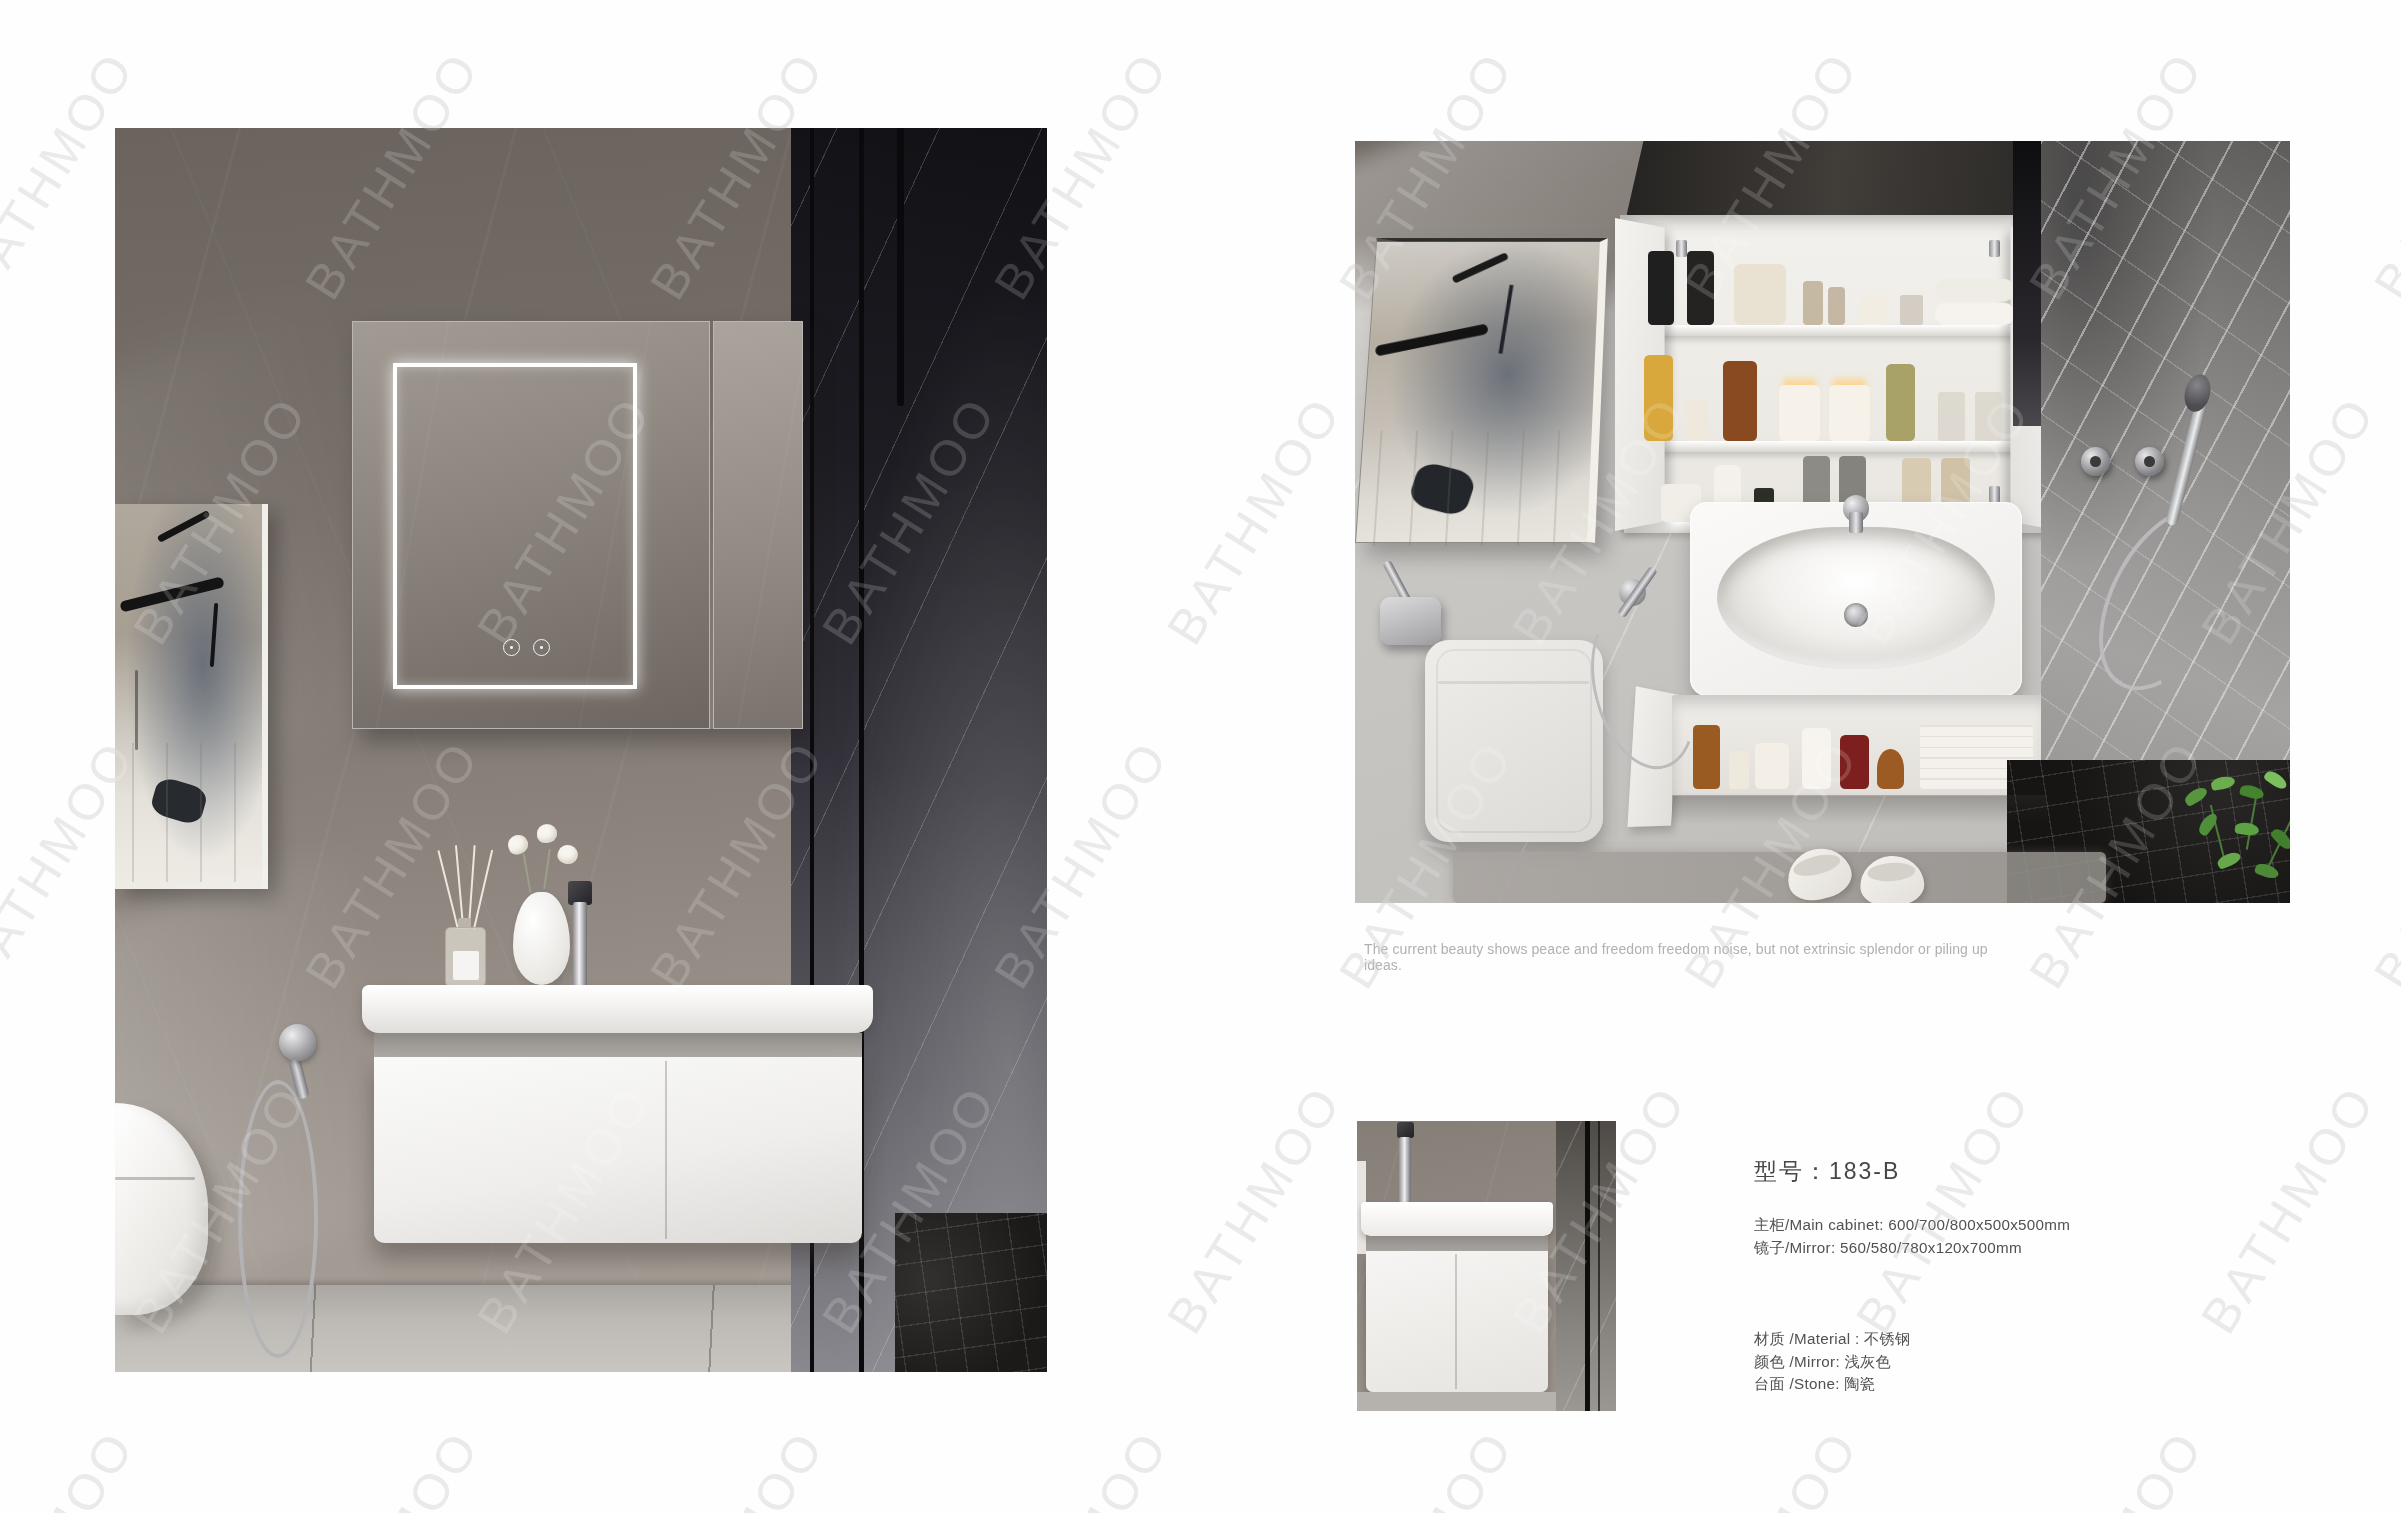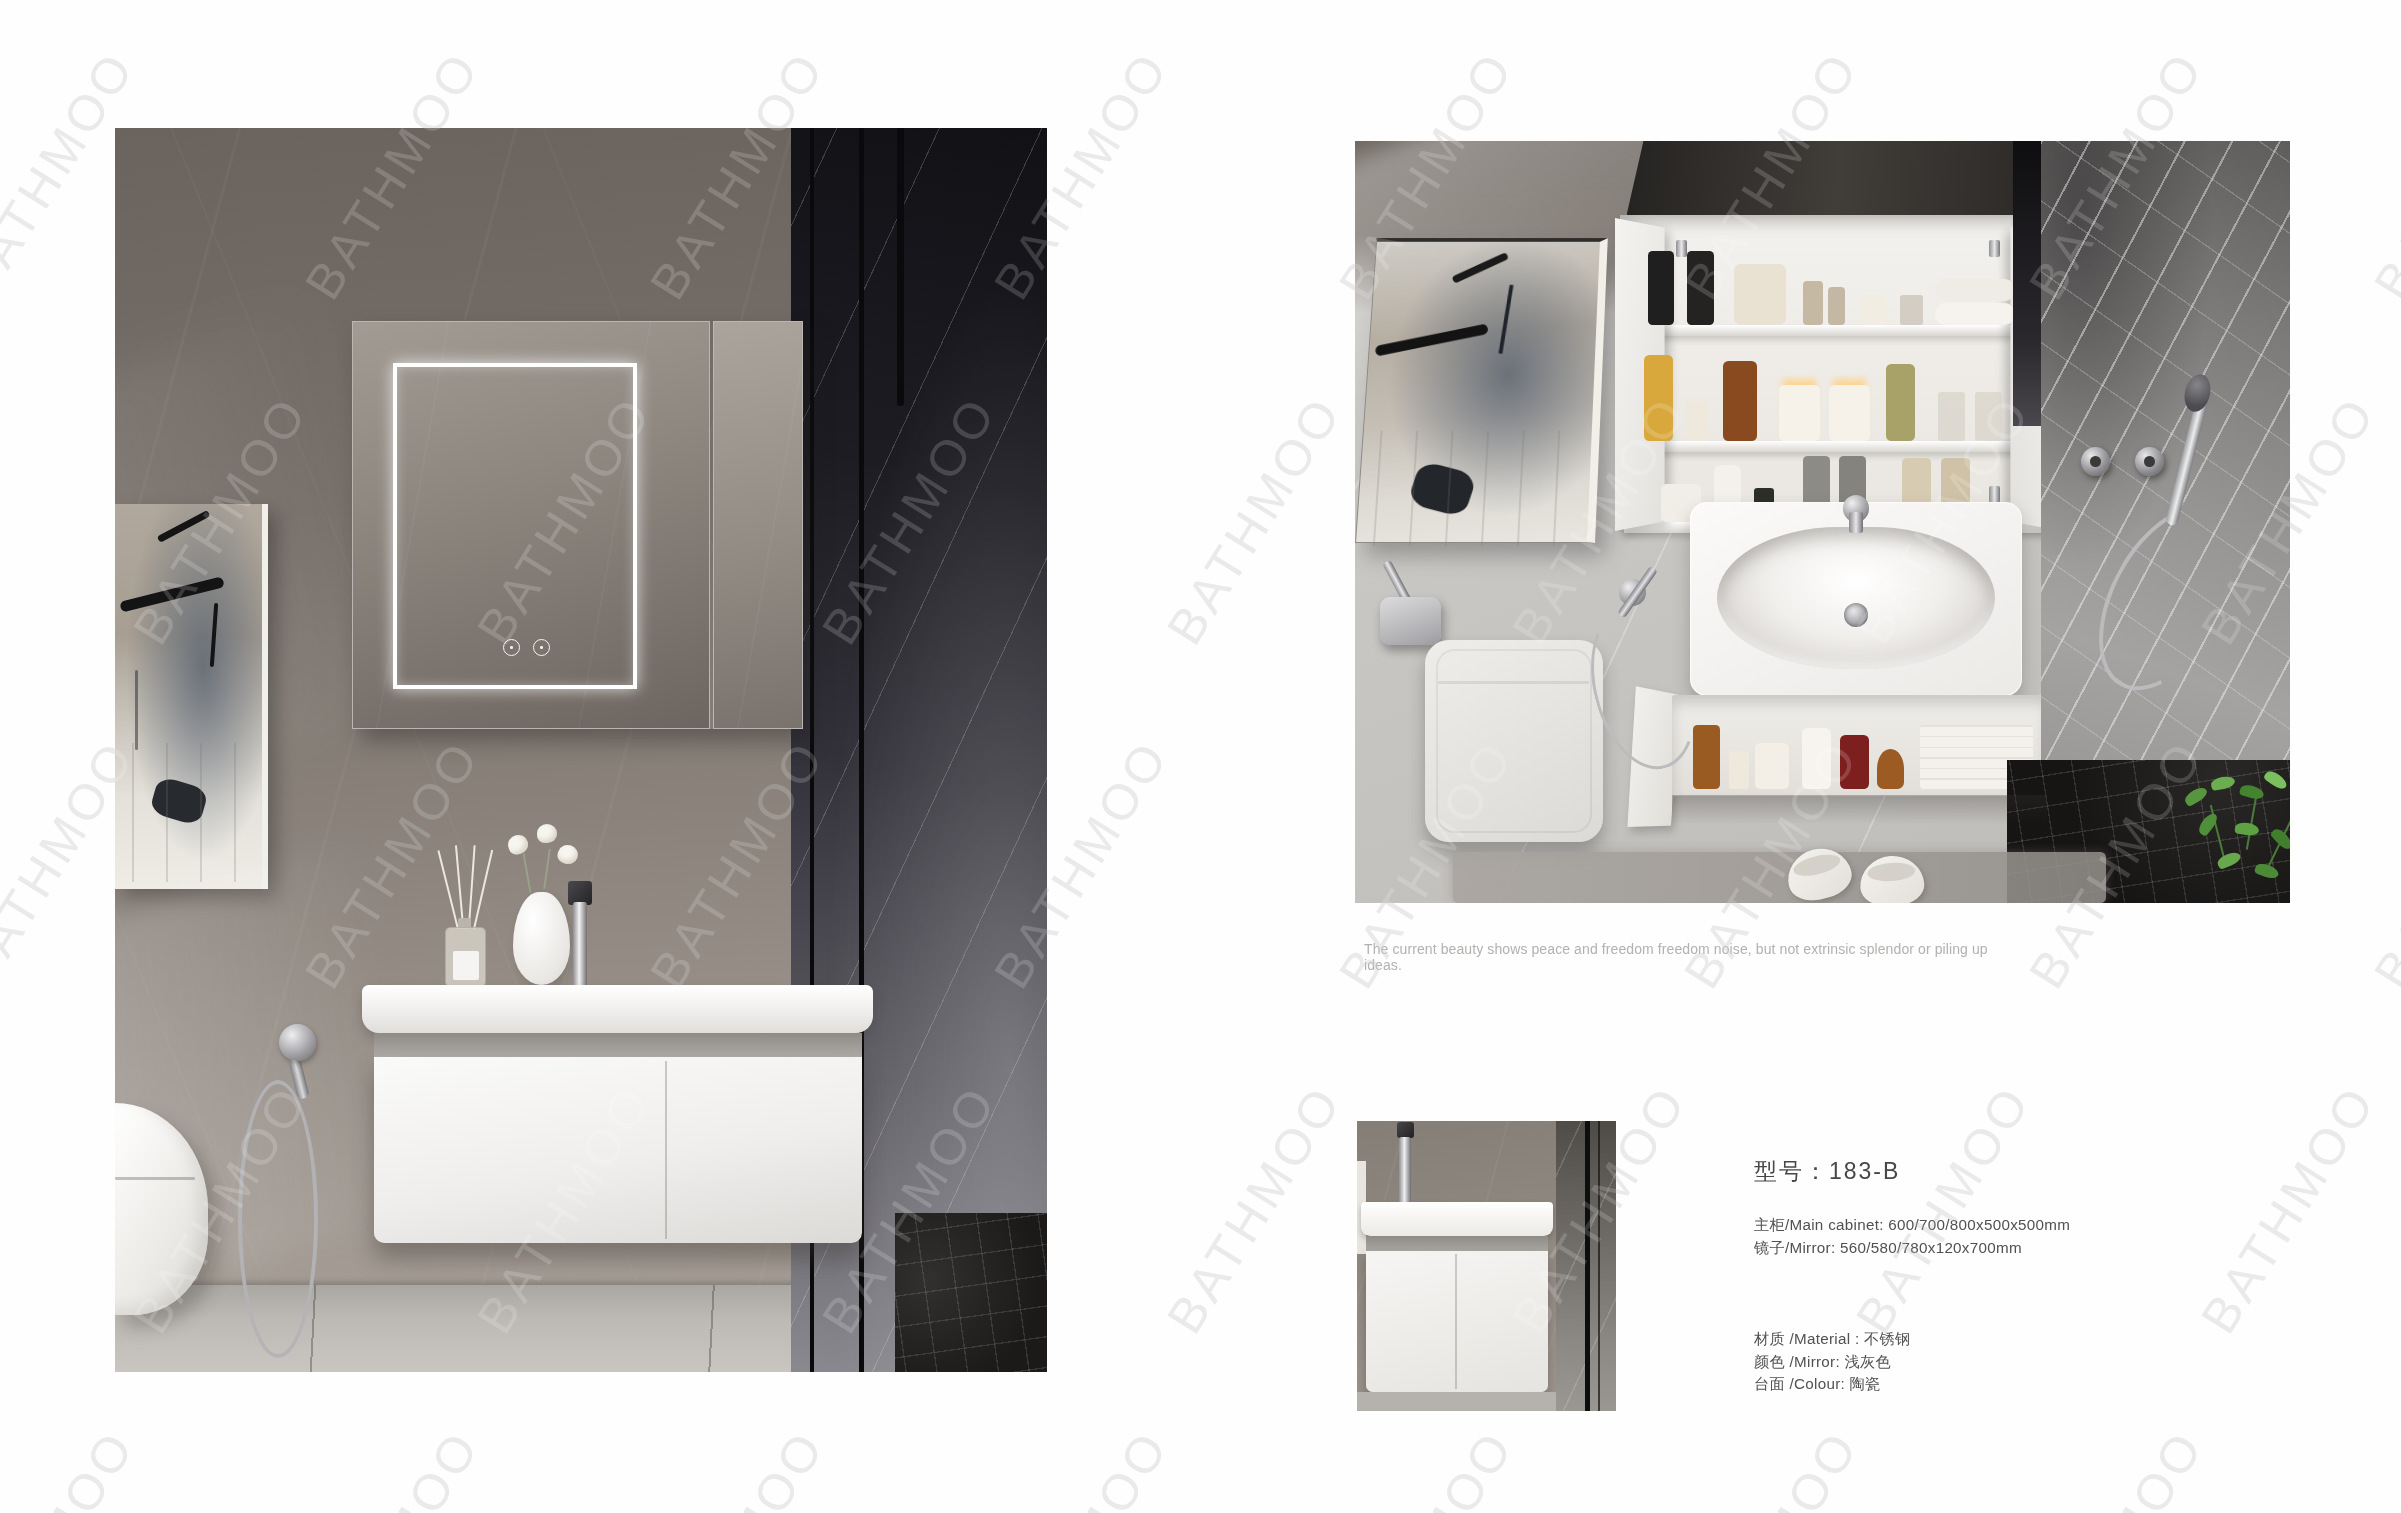--- a/index.html
+++ b/index.html
@@ -550,21 +550,21 @@
   <div class="model">型号：183-B</div>
 
   <div class="spec-group sg1">
     <div>主柜/Main cabinet:  600/700/800x500x500mm</div>
     <div>镜子/Mirror:  560/580/780x120x700mm</div>
   </div>
 
   <div class="spec-group sg2">
     <div>材质 /Material :  不锈钢</div>
     <div>颜色 /Mirror:  浅灰色</div>
-    <div>台面 /Colour:  陶瓷</div>
+    <div>台面 /Stone:  陶瓷</div>
   </div>
 
   <div class="wm-layer wm-over">
       <span class="wm" style="left: -93px; top: 146px;">BATHMOO</span>
       <span class="wm" style="left: 252px; top: 146px;">BATHMOO</span>
       <span class="wm" style="left: 597px; top: 146px;">BATHMOO</span>
       <span class="wm" style="left: 941px; top: 146px;">BATHMOO</span>
       <span class="wm" style="left: 1286px; top: 146px;">BATHMOO</span>
       <span class="wm" style="left: 1631px; top: 146px;">BATHMOO</span>
       <span class="wm" style="left: 1976px; top: 146px;">BATHMOO</span>

